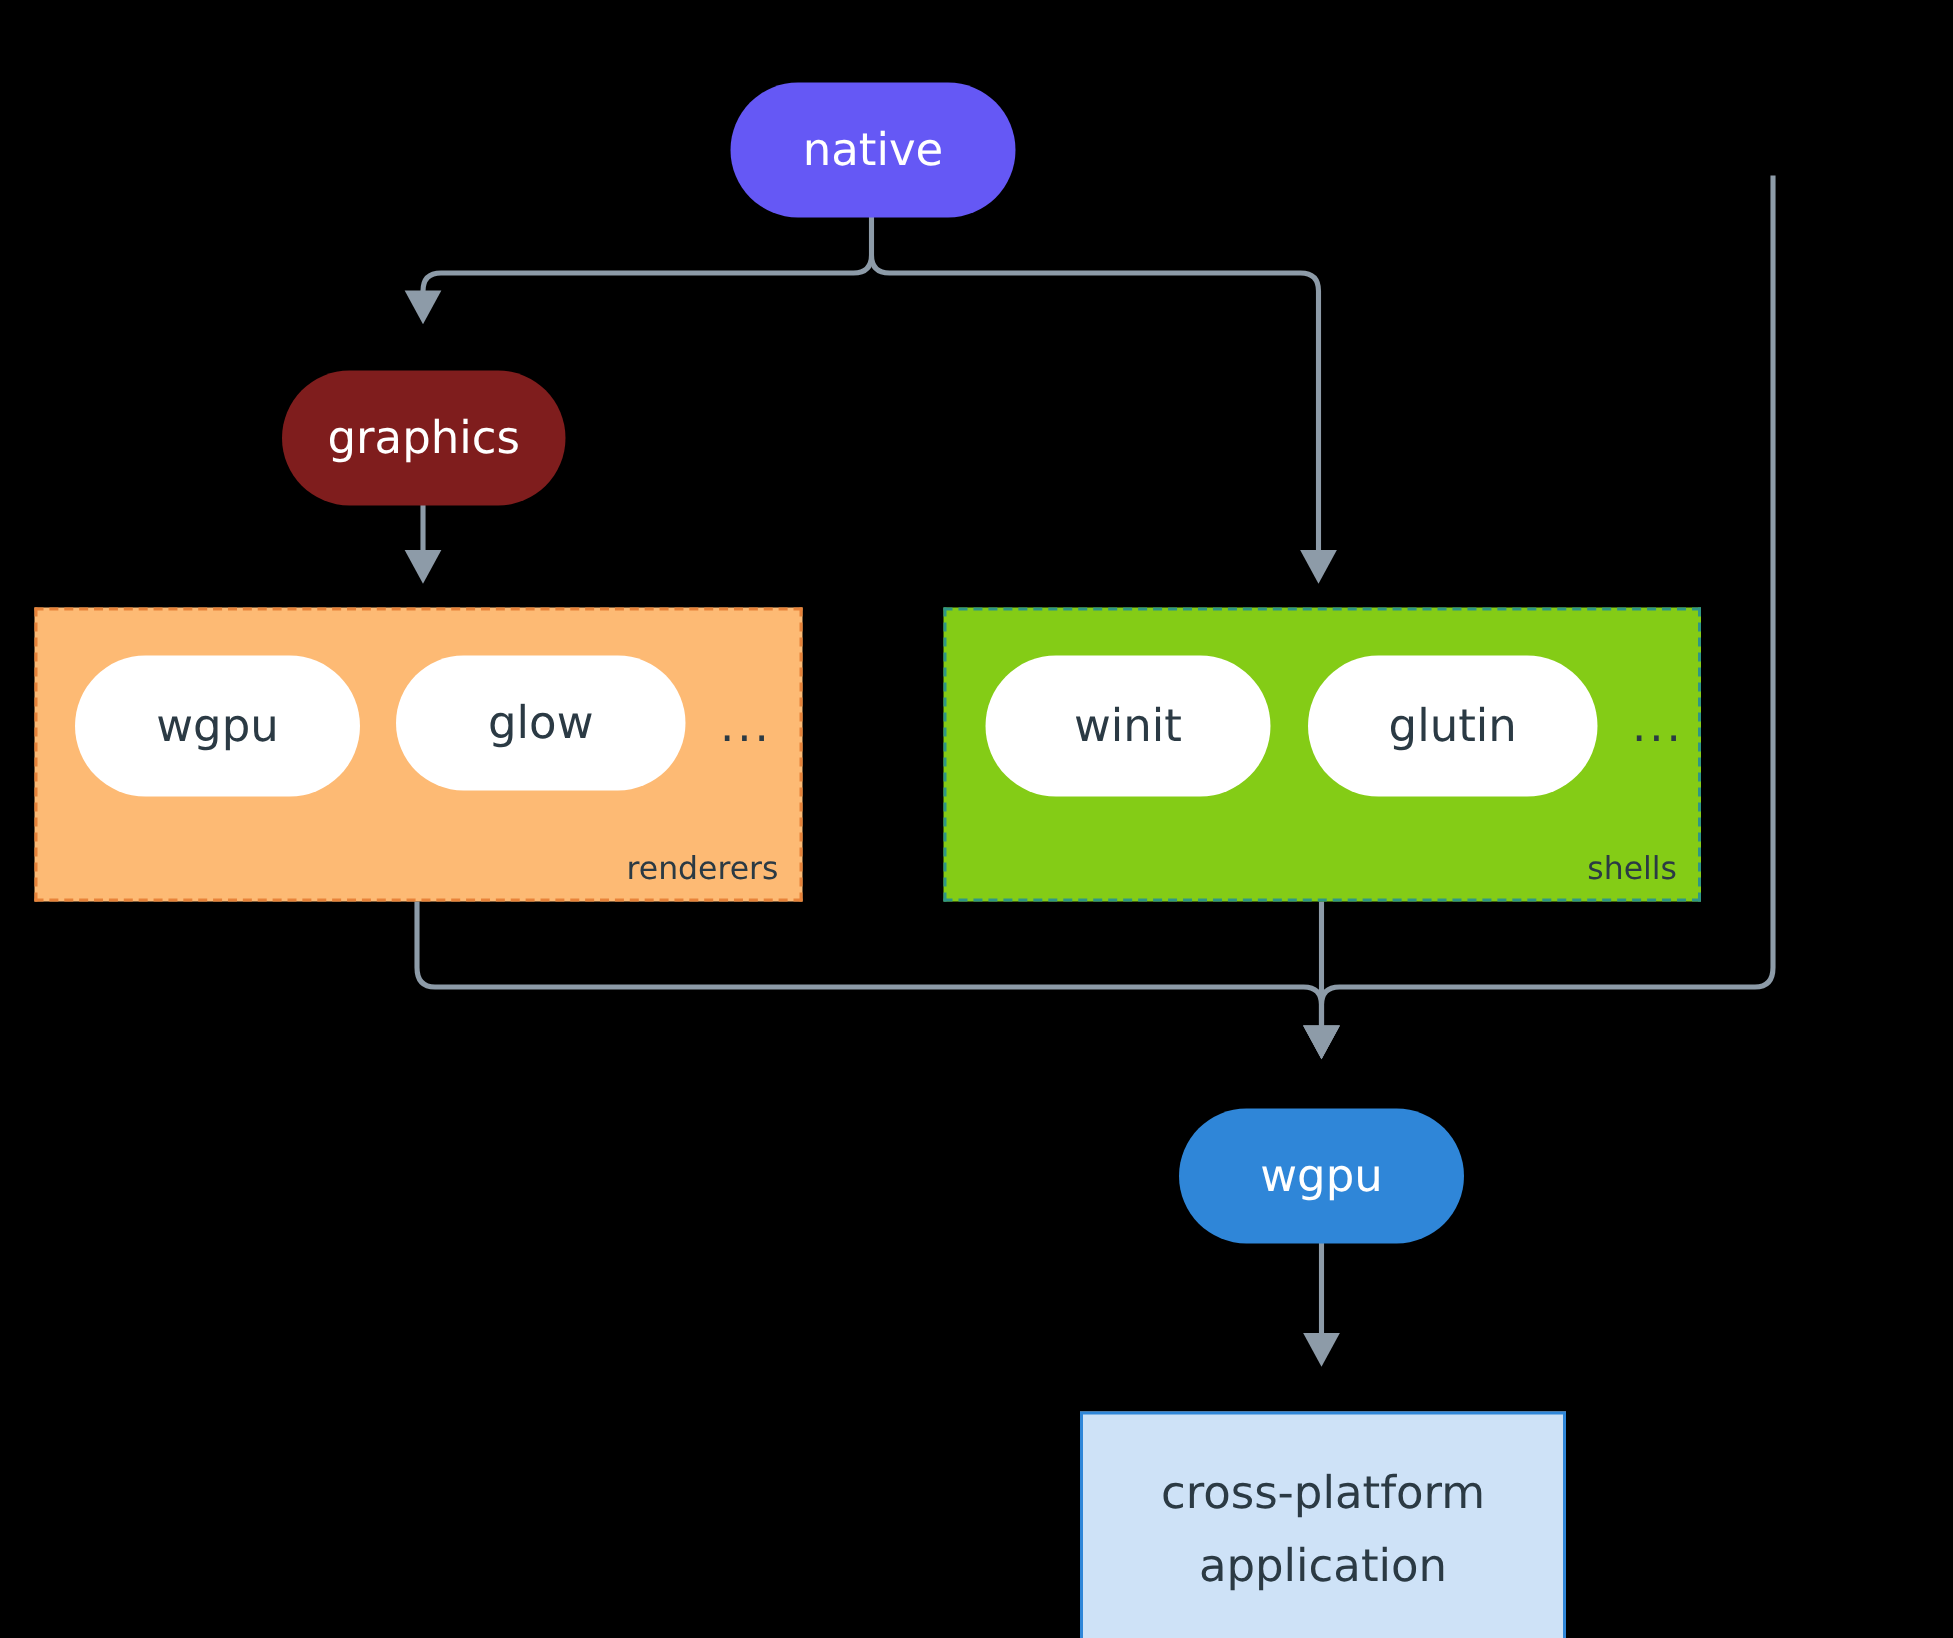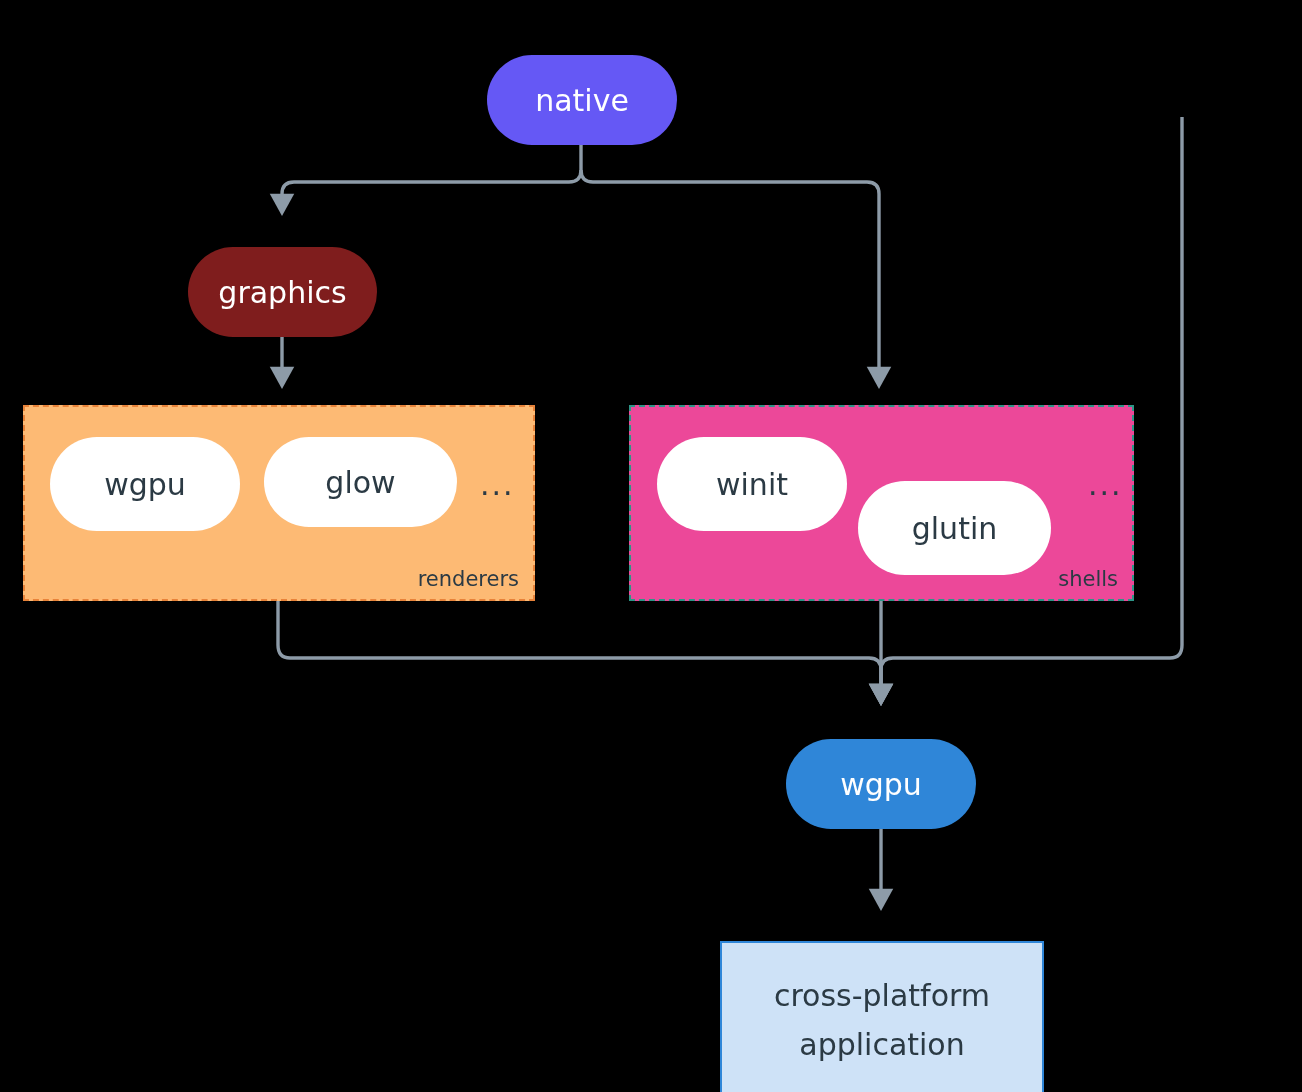--- a/index.html
+++ b/index.html
@@ -58,21 +58,21 @@
   }
   .group-box {
     position: absolute;
     box-sizing: border-box;
   }
   .group-renderers {
     background: #fdba74;
     border: 2px dashed #e8833a;
   }
   .group-shells {
-    background: #ec4899;
+    background: #84cc16;
     border: 2px dashed #2e9688;
   }
   .group-label {
     position: absolute;
     right: 14px;
     bottom: 8px;
     font-size: 21px;
     color: #2b3a44;
     margin-top: 48px;
   }
@@ -137,21 +137,21 @@
       <span>glow</span>
     </div>
     <div class="ellipsis" style="left:455px; top:60px;">...</div>
     <div class="group-label">renderers</div>
   </div>
 
   <div class="group-box group-shells" style="left:629px; top:405px; width:505px; height:196px;">
     <div class="inner-pill" style="left:26px; top:30px; width:190px; height:94px;">
       <span>winit</span>
     </div>
-    <div class="inner-pill" style="left:227px; top:30px; width:193px; height:94px;margin-top:44px;">
+    <div class="inner-pill" style="left:241px; top:30px; width:193px; height:94px;">
       <span>glutin</span>
     </div>
     <div class="ellipsis" style="left:457px; top:60px;">...</div>
     <div class="group-label">shells</div>
   </div>
 
   <div class="node pill-blue" style="left:786px; top:711px; width:190px; height:90px;">
     <span>wgpu</span>
   </div>
 

